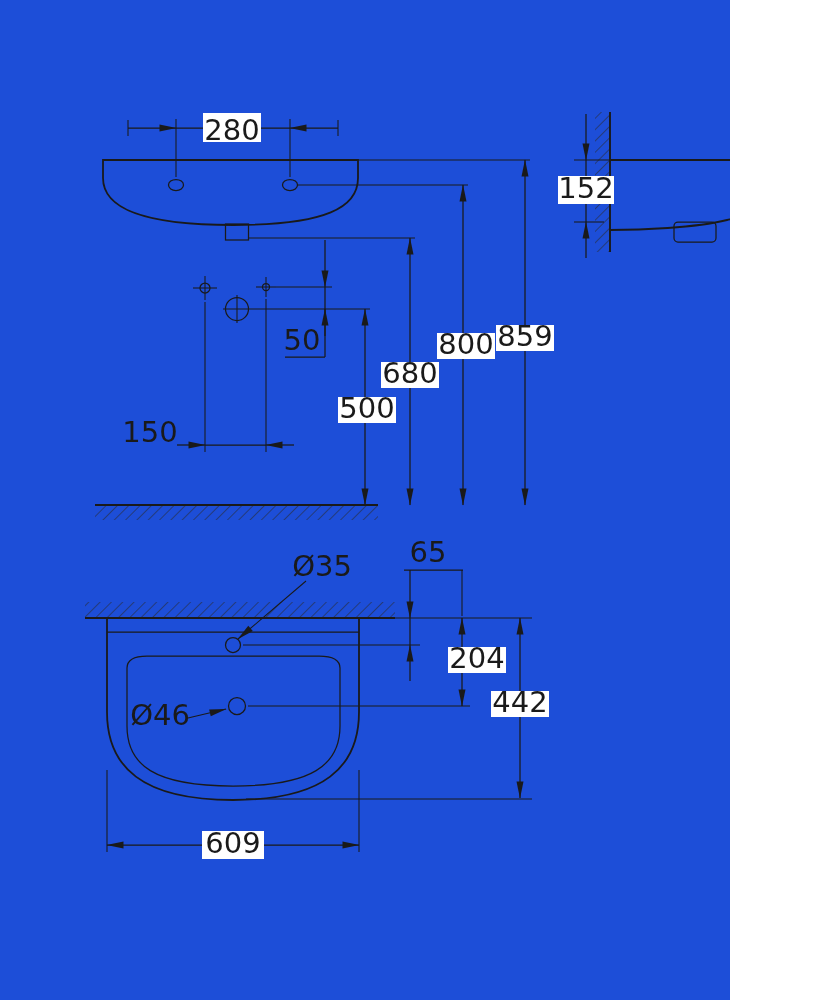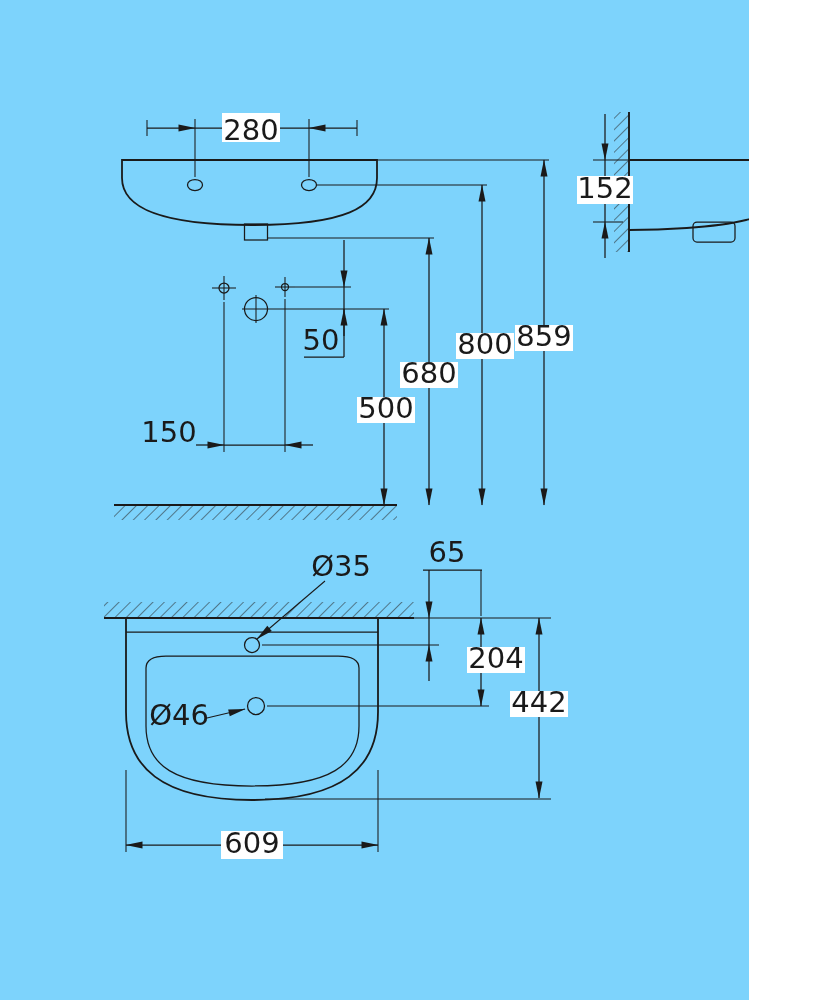--- a/index.html
+++ b/index.html
@@ -1,17 +1,17 @@
 <!DOCTYPE html>
 <html><head>
 <meta charset="utf-8">
 <style>
   html,body{margin:0;padding:0;background:#ffffff;}
-  .page{width:730px;height:1000px;background:#7dd3fc;position:relative;overflow:hidden;
-        font-family:"DejaVu Sans","Liberation Sans",sans-serif;padding-left:19px;}
+  .page{width:730px;height:1000px;background:#1d4ed8;position:relative;overflow:hidden;
+        font-family:"DejaVu Sans","Liberation Sans",sans-serif;}
   svg{display:block;}
   .dim-text{font-size:29px;fill:#1a1a1a;font-family:"DejaVu Sans","Liberation Sans",sans-serif;}
   .lbl-bg{fill:#ffffff;}
   .ln{stroke:#1a1a1a;stroke-width:1.25;fill:none;}
   .ln-thin{stroke:#1a1a1a;stroke-width:1.05;fill:none;}
   .outline{stroke:#1a1a1a;stroke-width:1.8;fill:none;}
   .heavy{stroke:#1a1a1a;stroke-width:1.9;fill:none;}
 </style>
 </head>
 <body>

